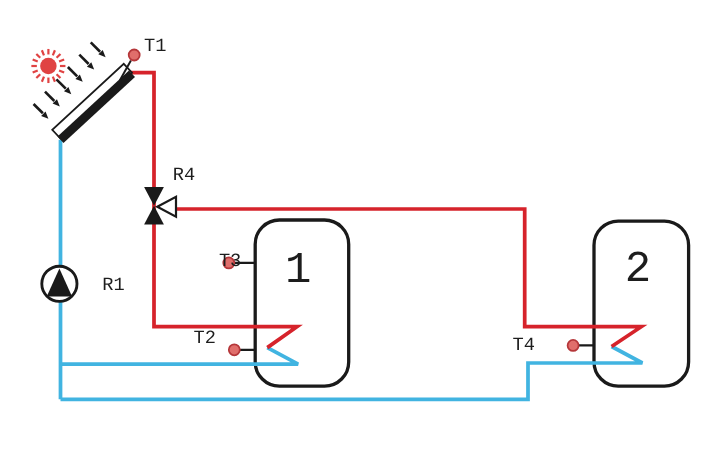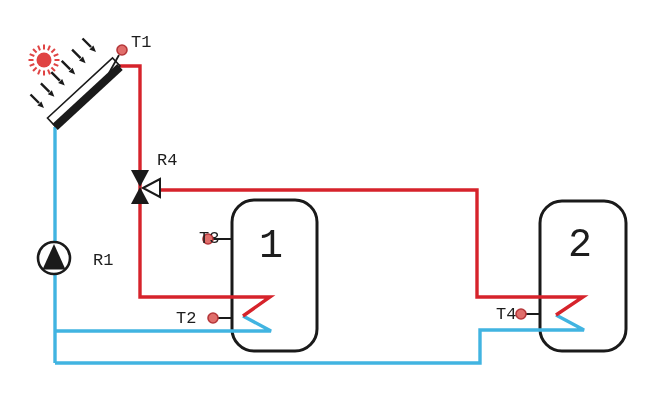--- a/index.html
+++ b/index.html
@@ -113,18 +113,18 @@
 
       <line x1="523" y1="314" x2="540" y2="314" class="ink" stroke-width="2"></line>
       <circle cx="521" cy="314" r="5" class="sensor"></circle>
     </g>
   </svg>
 
   <div class="lbl" style="left:131px;top:34px;">T1</div>
   <div class="lbl" style="left:157px;top:152px;">R4</div>
   <div class="lbl" style="left:93px;top:252px;">R1</div>
   <div class="lbl" style="left:175px;top:230px;margin-left:24px;">T3</div>
-  <div class="lbl" style="left:176px;top:310px;">T2</div>
-  <div class="lbl" style="left:496px;top:306px;">T4</div>
+  <div class="lbl" style="left:176px;top:300px;">T2</div>
+  <div class="lbl" style="left:466px;top:306px;">T4</div>
   <div class="tank-num" style="left:271px;top:247px;">1</div>
   <div class="tank-num" style="left:580px;top:246px;">2</div>
 
 </div>
 
 </body></html>

